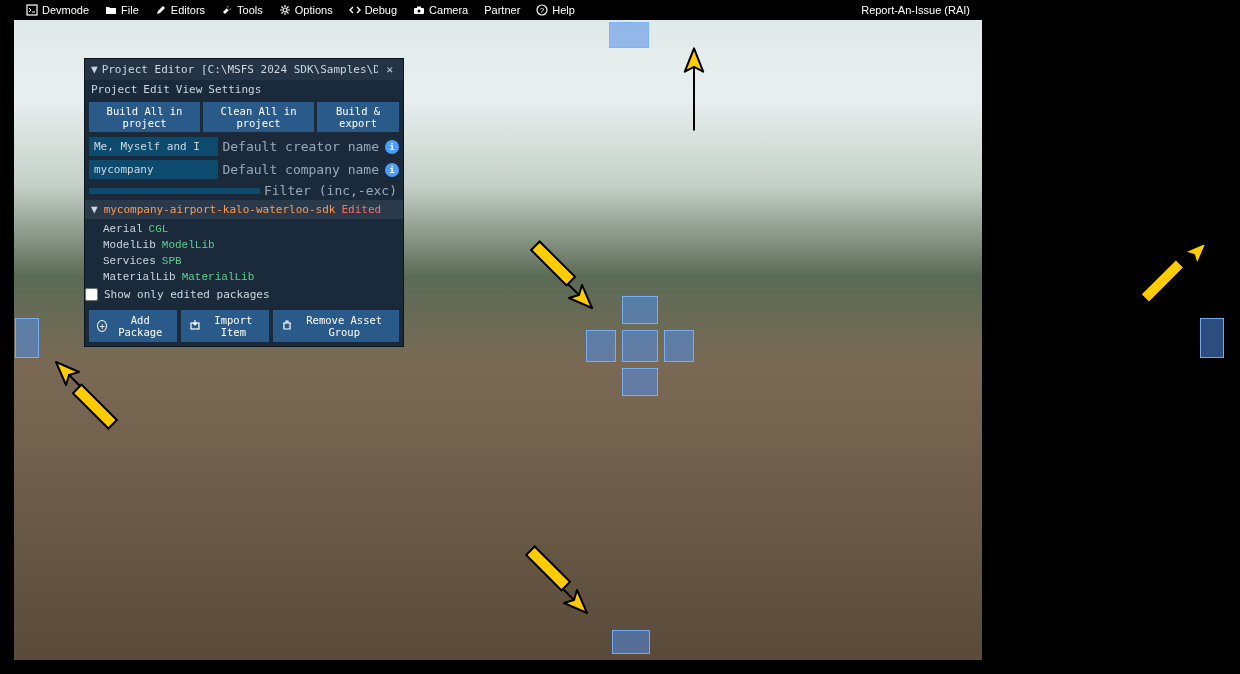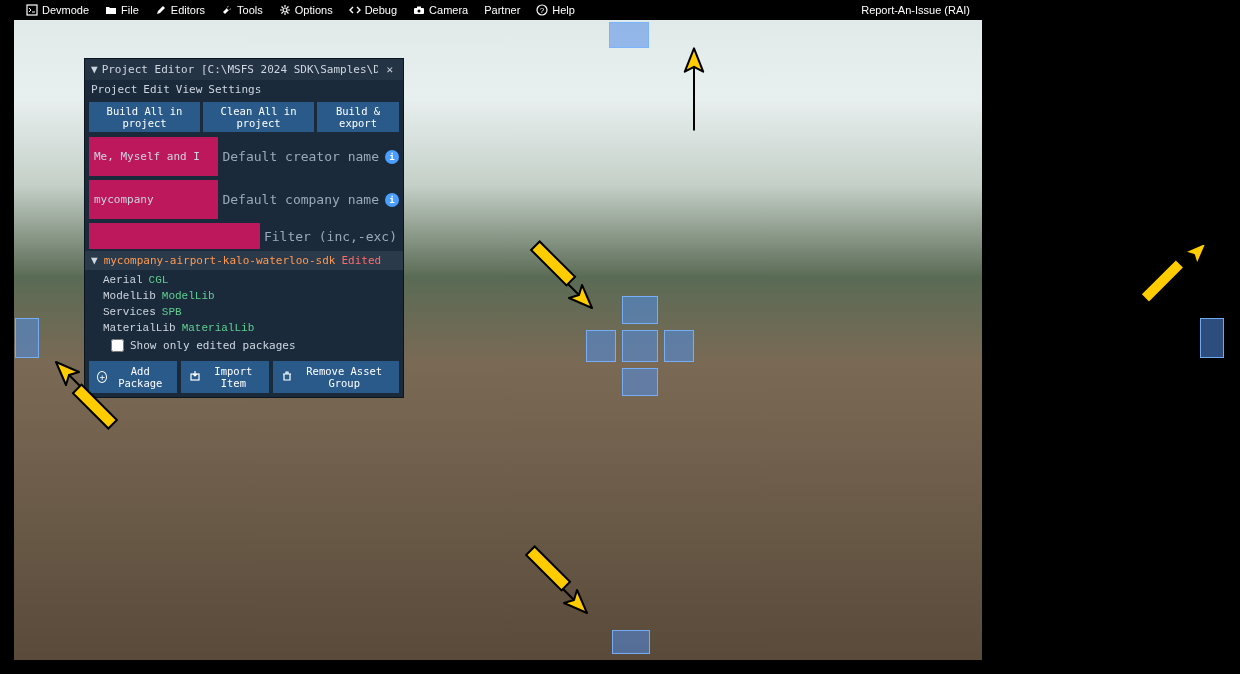--- a/index.html
+++ b/index.html
@@ -86,23 +86,23 @@
   font-family: inherit;
   font-size: 10.5px;
 }
 .row {
   display: flex;
   align-items: center;
   padding: 2px 4px;
   gap: 4px;
 }
 .field {
-  background: #be185d;
+  background: #0c4a6e;
   flex: 1;
-  padding: 13px 5px;
+  padding: 3px 5px;
   border: none;
   color: #cdd6e0;
   min-width: 0;
 }
 .label-right {
   color: #9ab;
   font-size: 13px;
   white-space: nowrap;
   padding-right: 2px;
 }
@@ -132,21 +132,21 @@
 .tree-head .pkg { color: #ff9850; text-align: right; }
 .tree-head .edited { color: #ff6b6b; }
 .tree-row {
   padding: 2px 18px;
   display: flex;
   gap: 6px;
   font-family: Liberation Mono, monospace;
 }
 .tree-row .type { color: #5fcf8f; }
 .chk-row {
-  padding: 3px 26px;
+  padding: 3px 0;
   display: flex;
   align-items: center;
   gap: 6px;
 }
 .bottom-bar {
   padding: 4px;
   display: flex;
   gap: 4px;
 }
 .btn2 {

